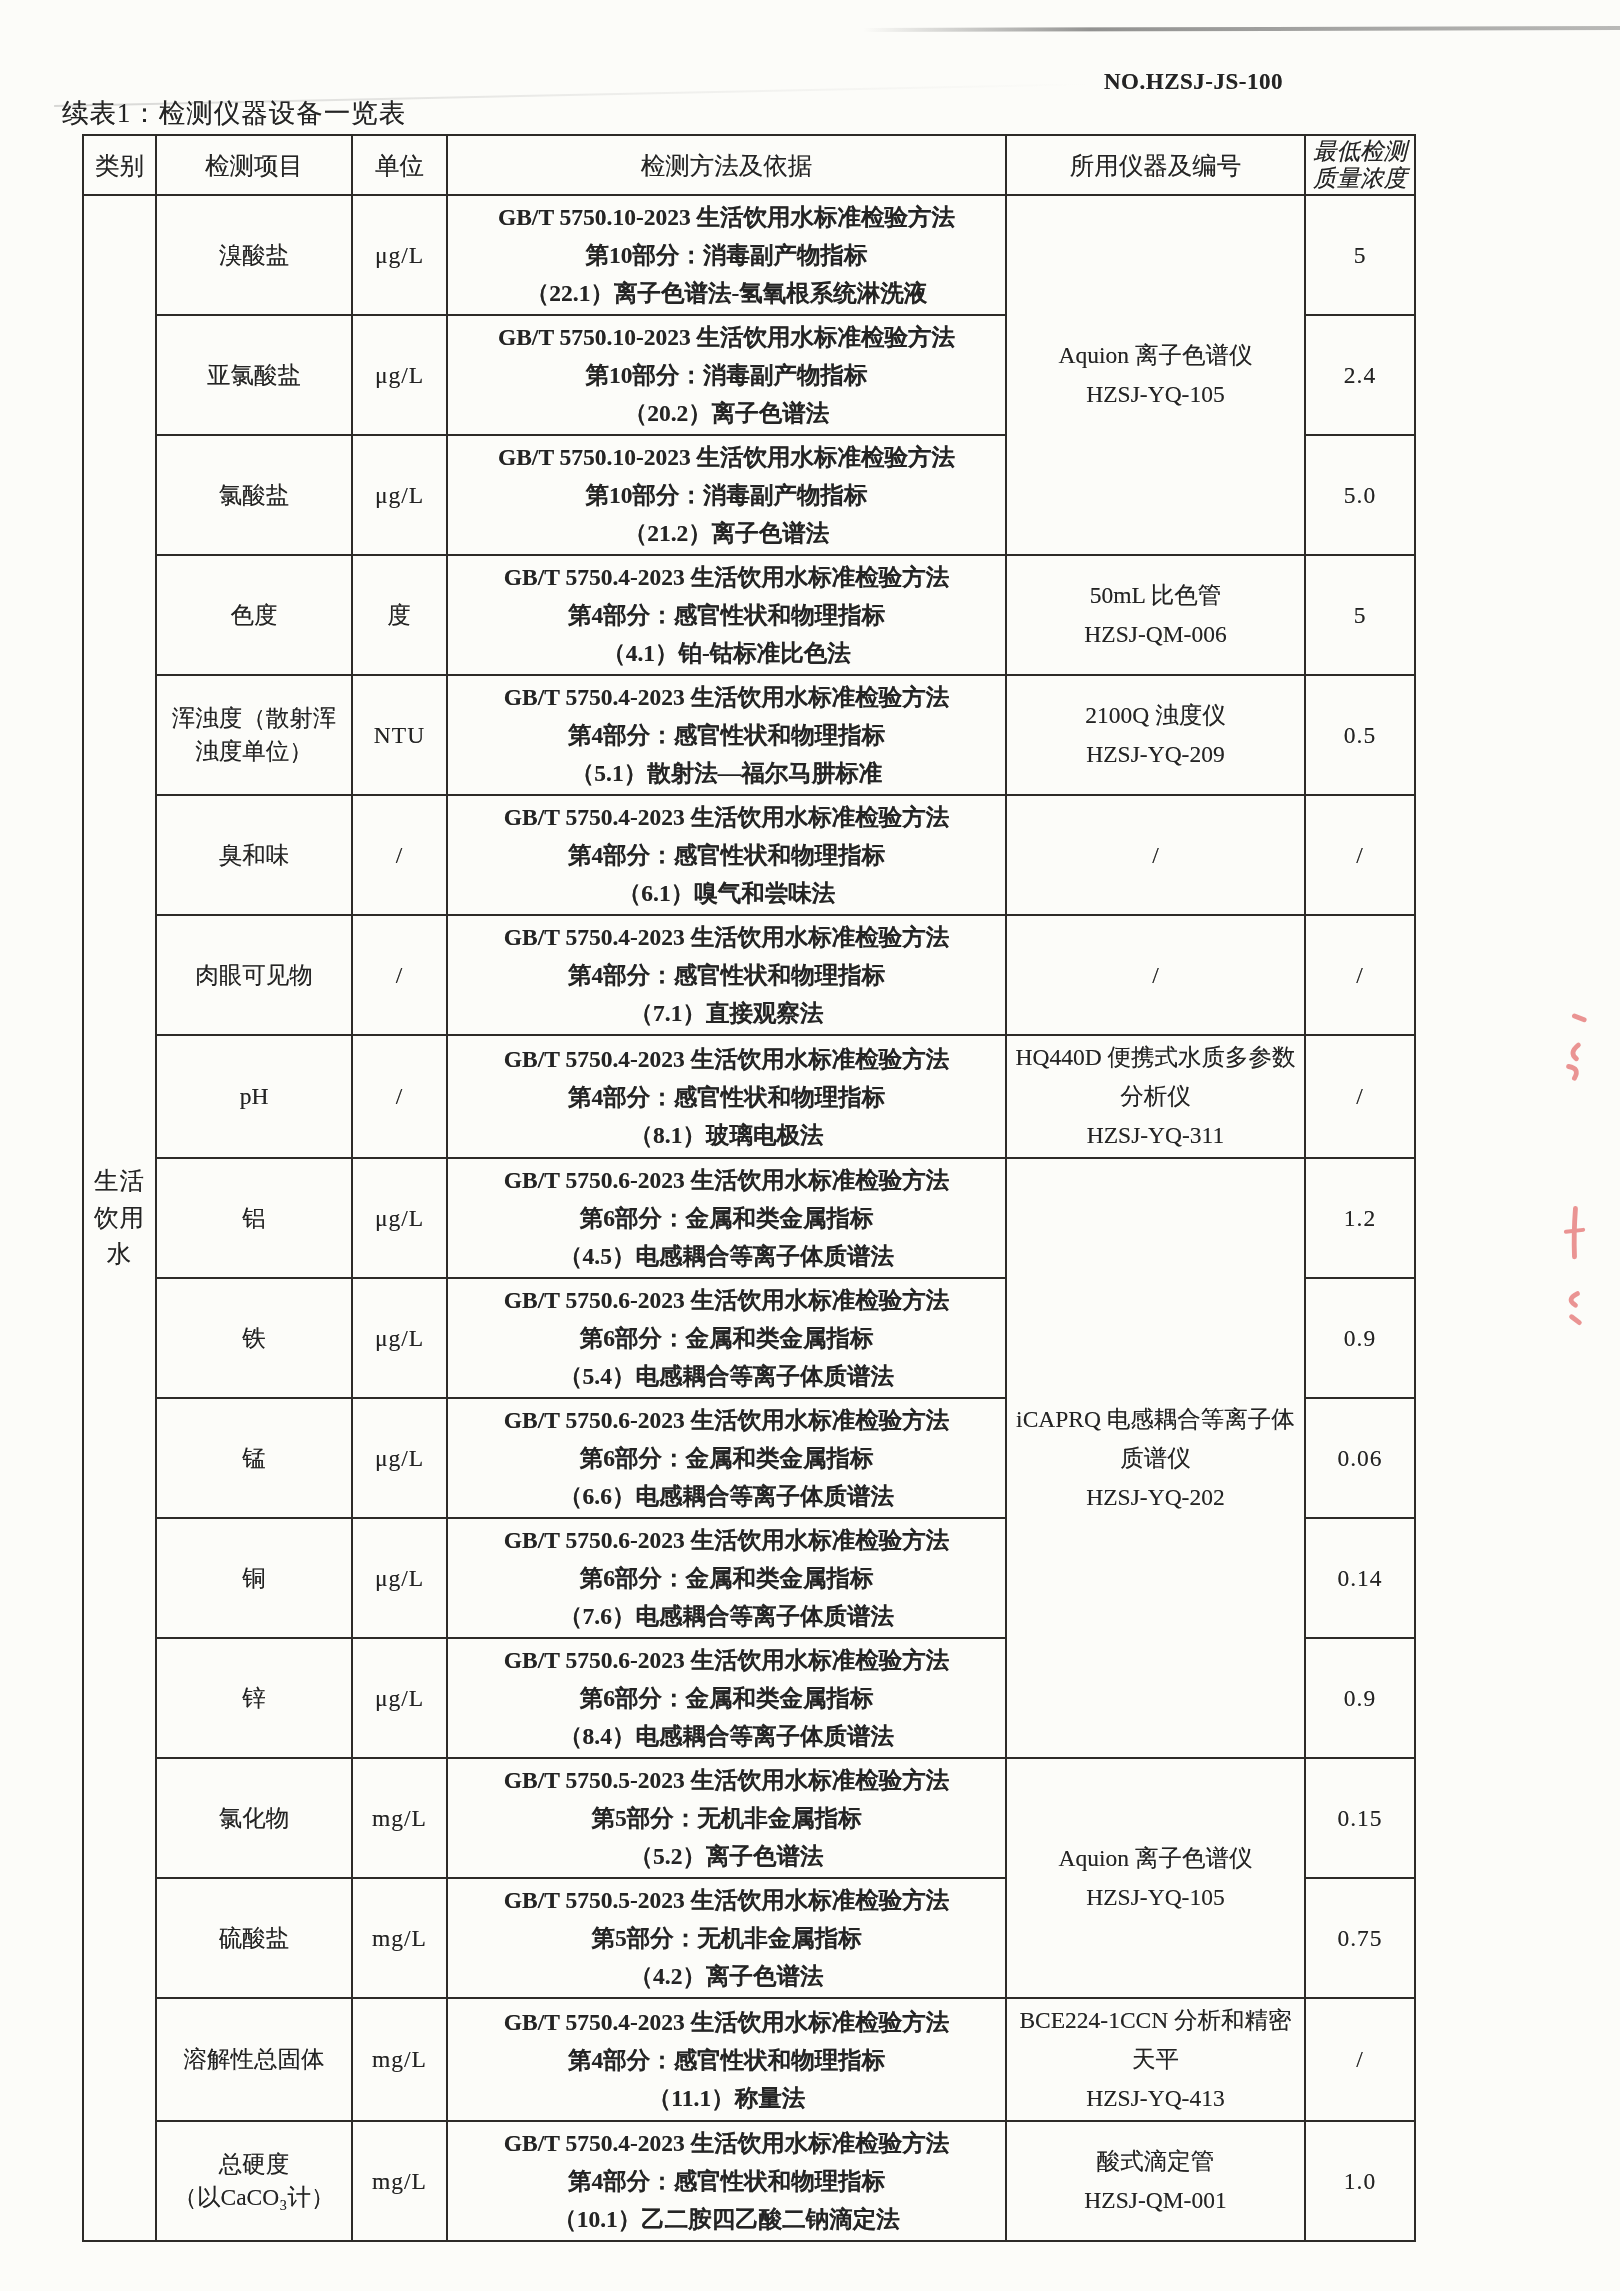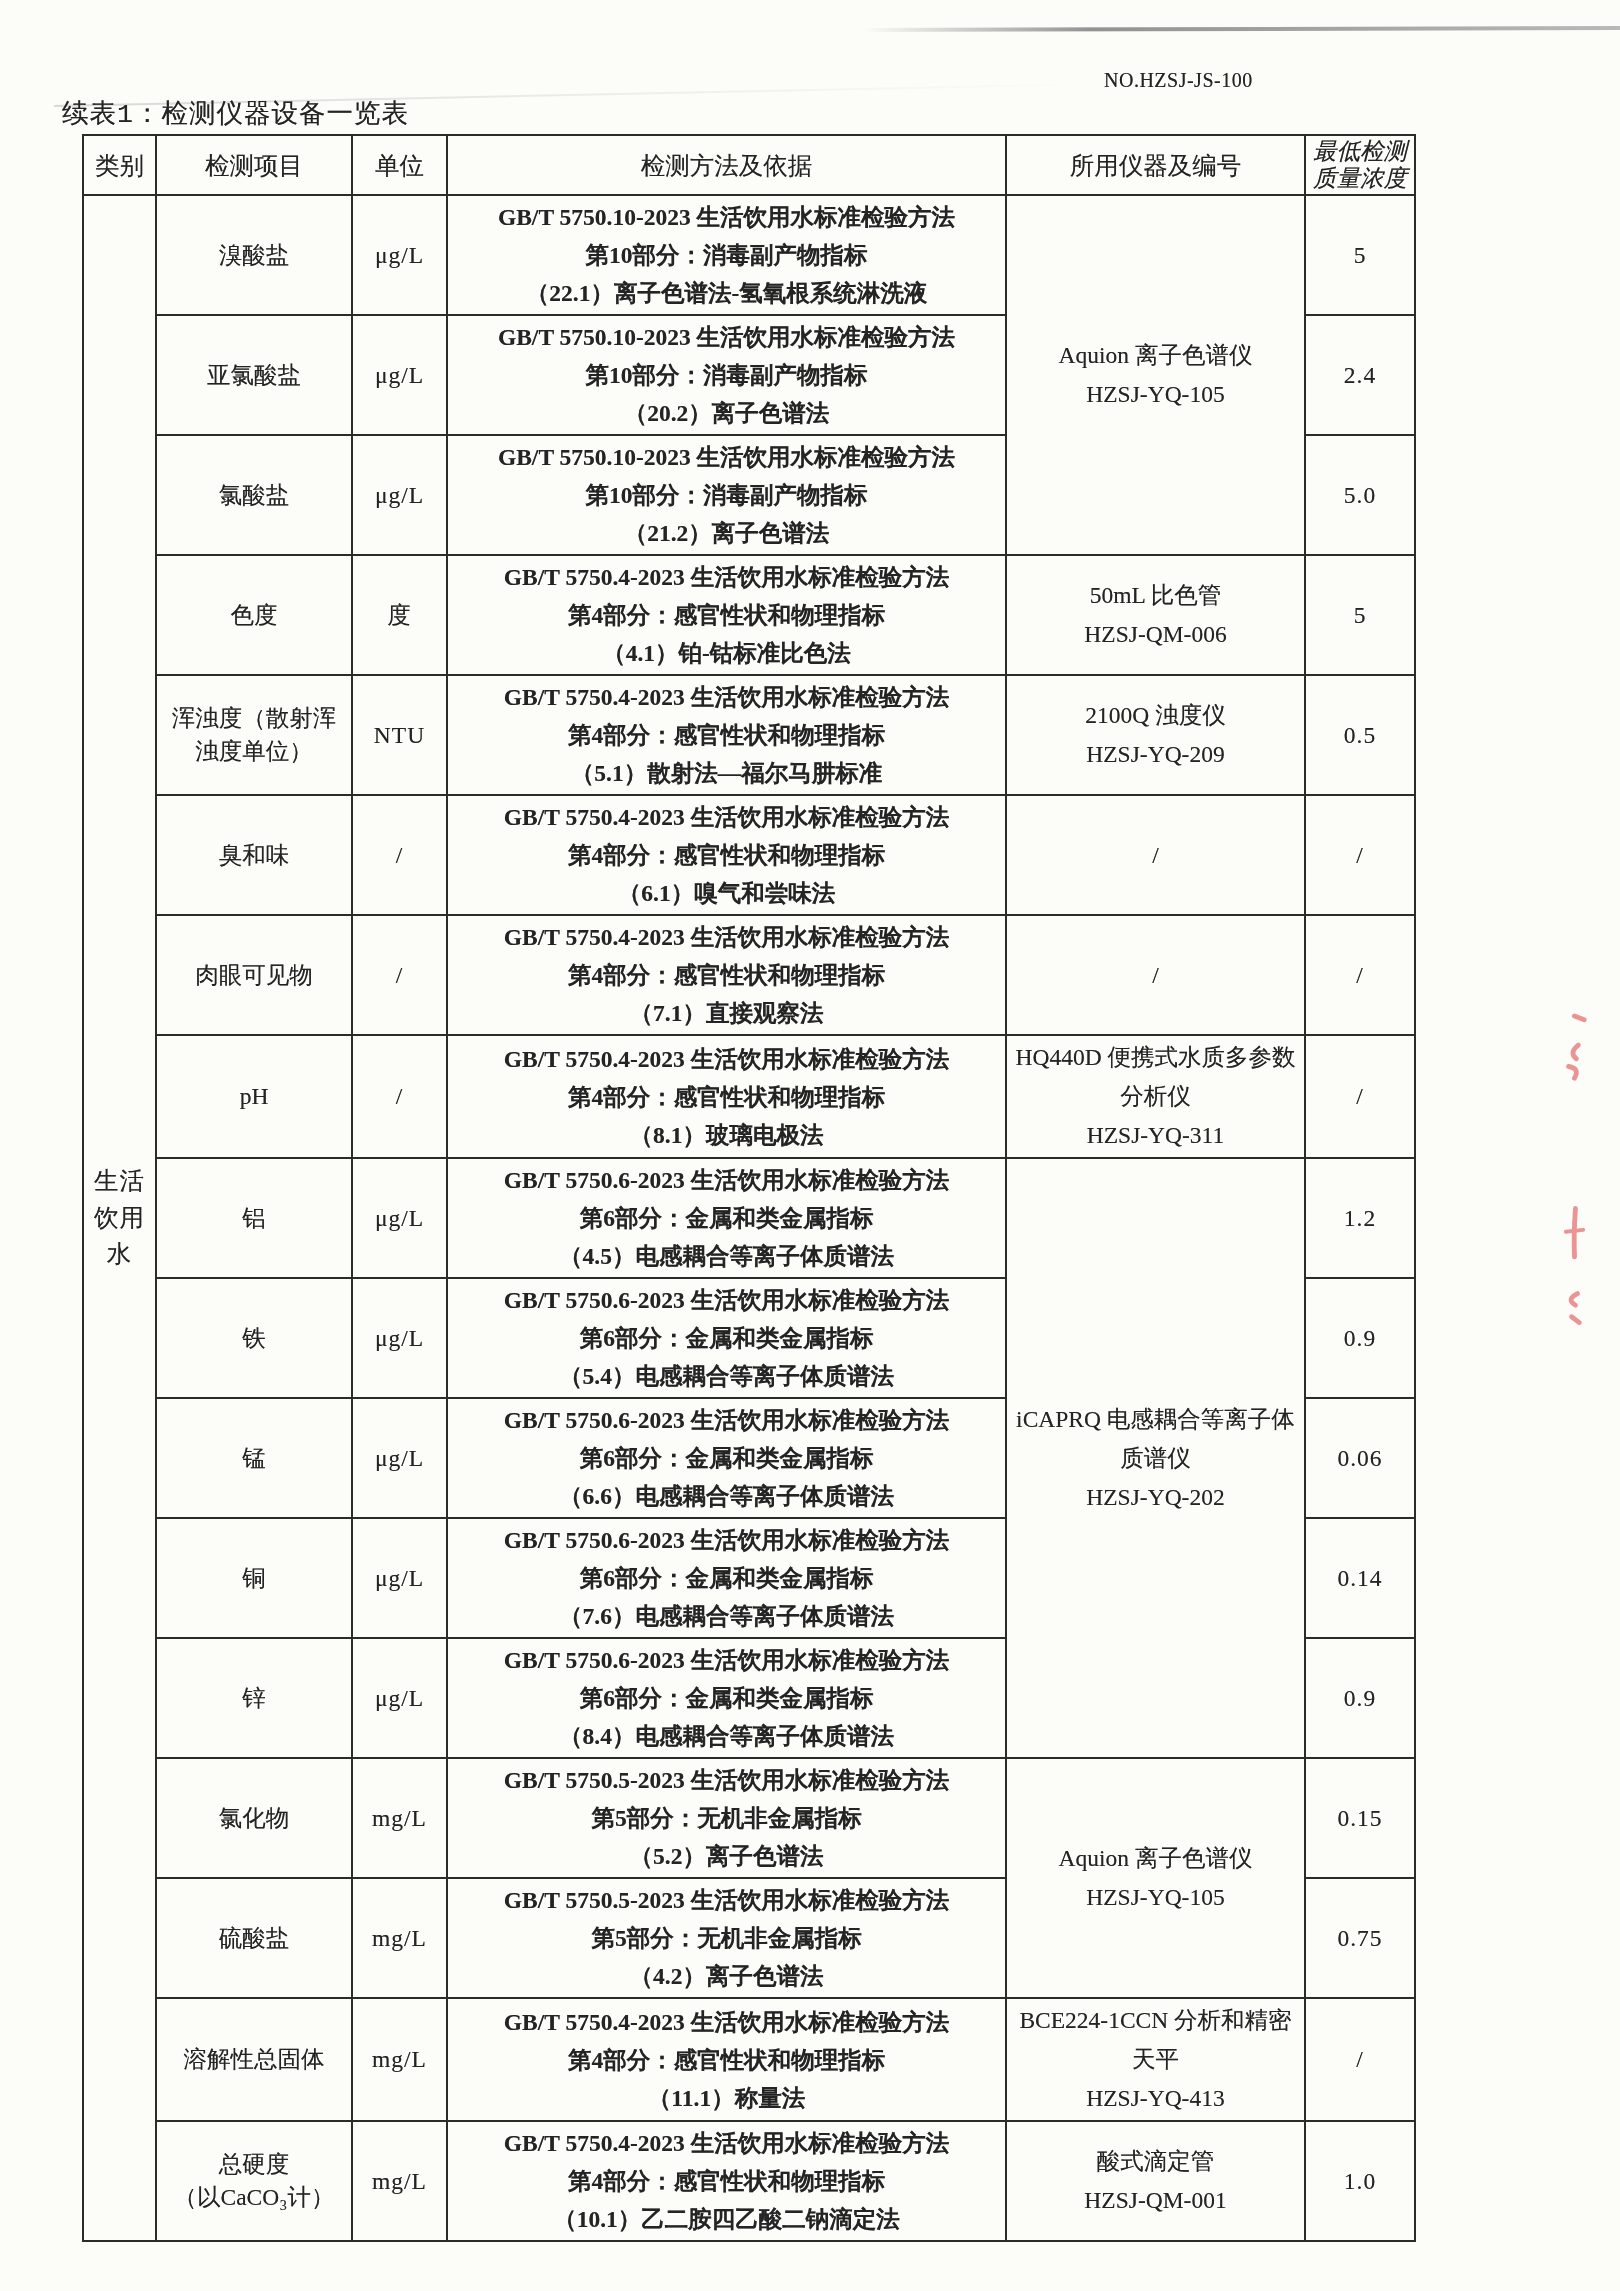--- a/index.html
+++ b/index.html
@@ -15,28 +15,27 @@
     background:linear-gradient(to right, rgba(60,60,60,0), rgba(60,60,60,.55) 30%, rgba(60,60,60,.35));
     transform:rotate(-0.15deg);
   }
   .scan-streak-title{
     position:absolute;top:94px;left:54px;width:1039px;height:2px;
     background:linear-gradient(to right, rgba(120,120,120,.28), rgba(150,150,150,.12) 60%, rgba(150,150,150,0));
     transform:rotate(-1.2deg);
   }
   .doc-number{
     position:absolute;top:69px;left:1104px;
-    font-size:20px;font-weight:normal;letter-spacing:0.5px;white-space:nowrap;
+    font-size:23px;font-weight:bold;letter-spacing:0.5px;white-space:nowrap;
     text-shadow:0 0 0.6px rgba(0,0,0,.5);
   }
   .page-title{
     position:absolute;top:95px;left:62px;
     font-size:26.5px;letter-spacing:1px;white-space:nowrap;
     text-shadow:0 0 0.6px rgba(0,0,0,.45);
-    font-family:Liberation Mono, monospace;
   }
   table.equip{
     position:absolute;top:134px;left:82px;
     width:1331px;border-collapse:collapse;table-layout:fixed;
     font-size:23.5px;
   }
   table.equip col.c1{width:73px;}
   table.equip col.c2{width:196px;}
   table.equip col.c3{width:95px;}
   table.equip col.c4{width:559px;}

